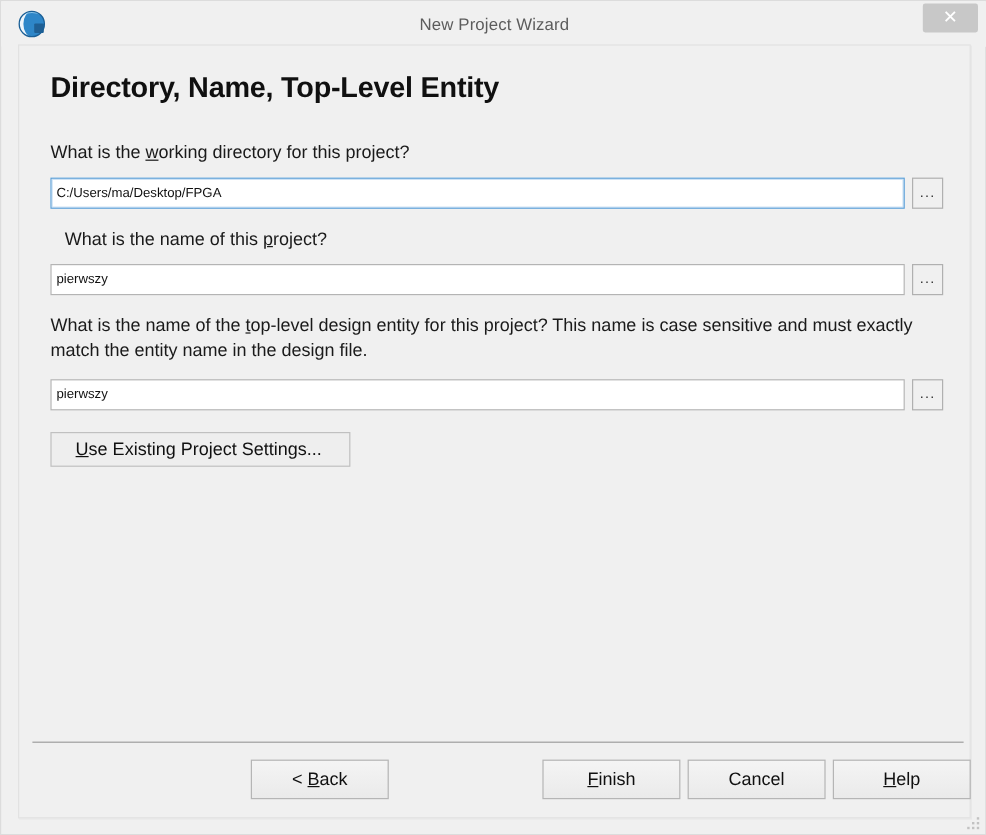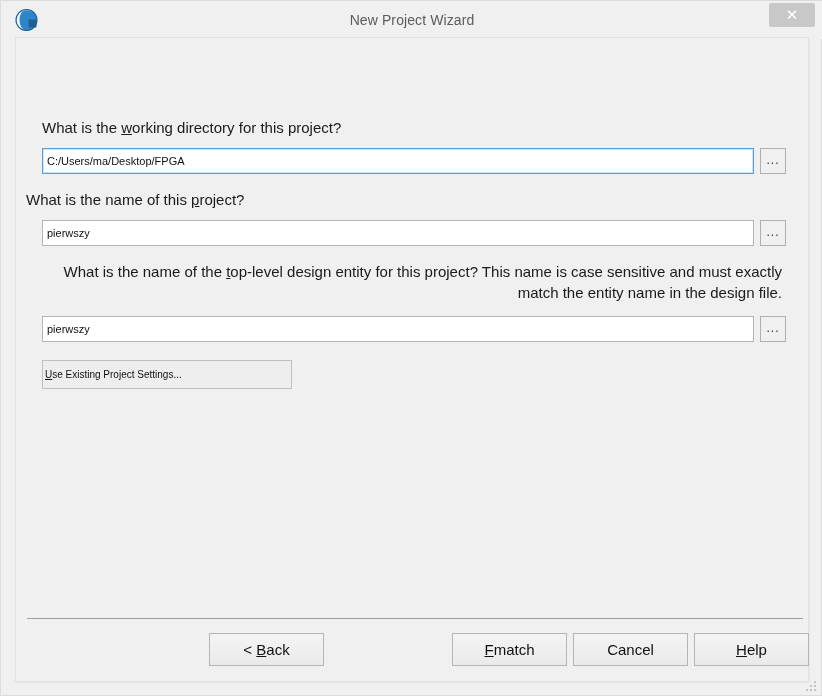--- a/index.html
+++ b/index.html
@@ -90,21 +90,20 @@
   .qlabel {
     position: absolute;
     font-size: 15px;
     color: #1a1a1a;
     line-height: 21px;
     white-space: nowrap;
   }
   .qlabel.wrap {
     white-space: normal;
     width: 740px;
-    text-align: right;
   }
   .mn { text-decoration: underline; }
 
   
   .field {
     position: absolute;
     height: 26px;
     background: #ffffff;
     border: 1px solid #b4b4b4;
     box-sizing: border-box;
@@ -151,25 +150,25 @@
   }
   .pbtn.default {
     border: 1px solid #5a9ed6;
     box-shadow: 0 0 0 1px #ffffff inset;
   }
 
   #use-existing-btn {
     left: 26px; top: 322px;
     width: 250px; height: 29px;
     line-height: 27px;
-    font-size: 10px;
+    font-size: 15px;
     background: #eeeeee;
     border: 1px solid #c0c0c0;
     text-align: left;
-    padding-left: 2px;
+    padding-left: 20px;
   }
 
   .sep {
     position: absolute;
     left: 11px; top: 580px;
     width: 776px;
     height: 0;
     border-top: 1px solid #9e9e9e;
   }
 
@@ -208,44 +207,45 @@
       </svg>
     </span>
 
     <div class="title-text">New Project Wizard</div>
 
     <div class="close-btn">✕</div>
   </div>
 
   <div class="panel">
 
+    <div class="page-title">Directory, Name, Top-Level Entity</div>
 
     <div class="qlabel" style="left:26px; top:79px;"><span>What is the </span><span class="mn">w</span><span id="lbl0suf">orking directory for this project?</span></div>
 
     <input class="field focused" id="f0" style="left: 26px; top: 110px; width: 712px;" value="C:/Users/ma/Desktop/FPGA">
     <div class="browse" style="left:744px; top:110px;">...</div>
 
-    <div class="qlabel" style="left:10px; top:151px;"><span>What is the name of this </span><span class="mn">p</span><span id="lbl1suf">roject?</span></div>
+    <div class="qlabel" style="left:38px; top:151px;"><span>What is the name of this </span><span class="mn">p</span><span id="lbl1suf">roject?</span></div>
 
     <input class="field" id="f1" style="left: 26px; top: 182px; width: 712px;" value="pierwszy">
     <div class="browse" style="left:744px; top:182px;">...</div>
 
     <div class="qlabel wrap" style="left:26px; top:223px;"><span>What is the name of the </span><span class="mn">t</span><span id="lbl2suf">op-level design entity for this project? This name is case sensitive and must exactly match the entity name in the design file.</span></div>
 
     <input class="field" id="f2" style="left: 26px; top: 278px; width: 712px;" value="pierwszy">
     <div class="browse" style="left:744px; top:278px;">...</div>
 
     <div class="pbtn" id="use-existing-btn"><span class="mn">U</span><span>se Existing Project Settings...</span></div>
 
     <div class="sep"></div>
 
     <div class="pbtn footer-btn" style="left:193px; width:115px;"><span>&lt; </span><span class="mn">B</span><span>ack</span></div>
 
 
-    <div class="pbtn footer-btn" style="left:436px; width:115px;"><span></span><span class="mn">F</span><span>match</span></div>
+    <div class="pbtn footer-btn" style="left:436px; width:115px;"><span></span><span class="mn">F</span><span>inish</span></div>
 
     <div class="pbtn footer-btn" style="left:678px; width:115px;"><span></span><span class="mn">H</span><span>elp</span></div>
 
     <div class="pbtn footer-btn" style="left:557px; width:115px;"><span></span><span class="mn"></span><span>Cancel</span></div>
   </div>
 
   <div class="grip">
     <i style="left:9px; top:1px;"></i>
     <i style="left:9px; top:5px;"></i>
       <i style="left:5px; top:5px;"></i>

